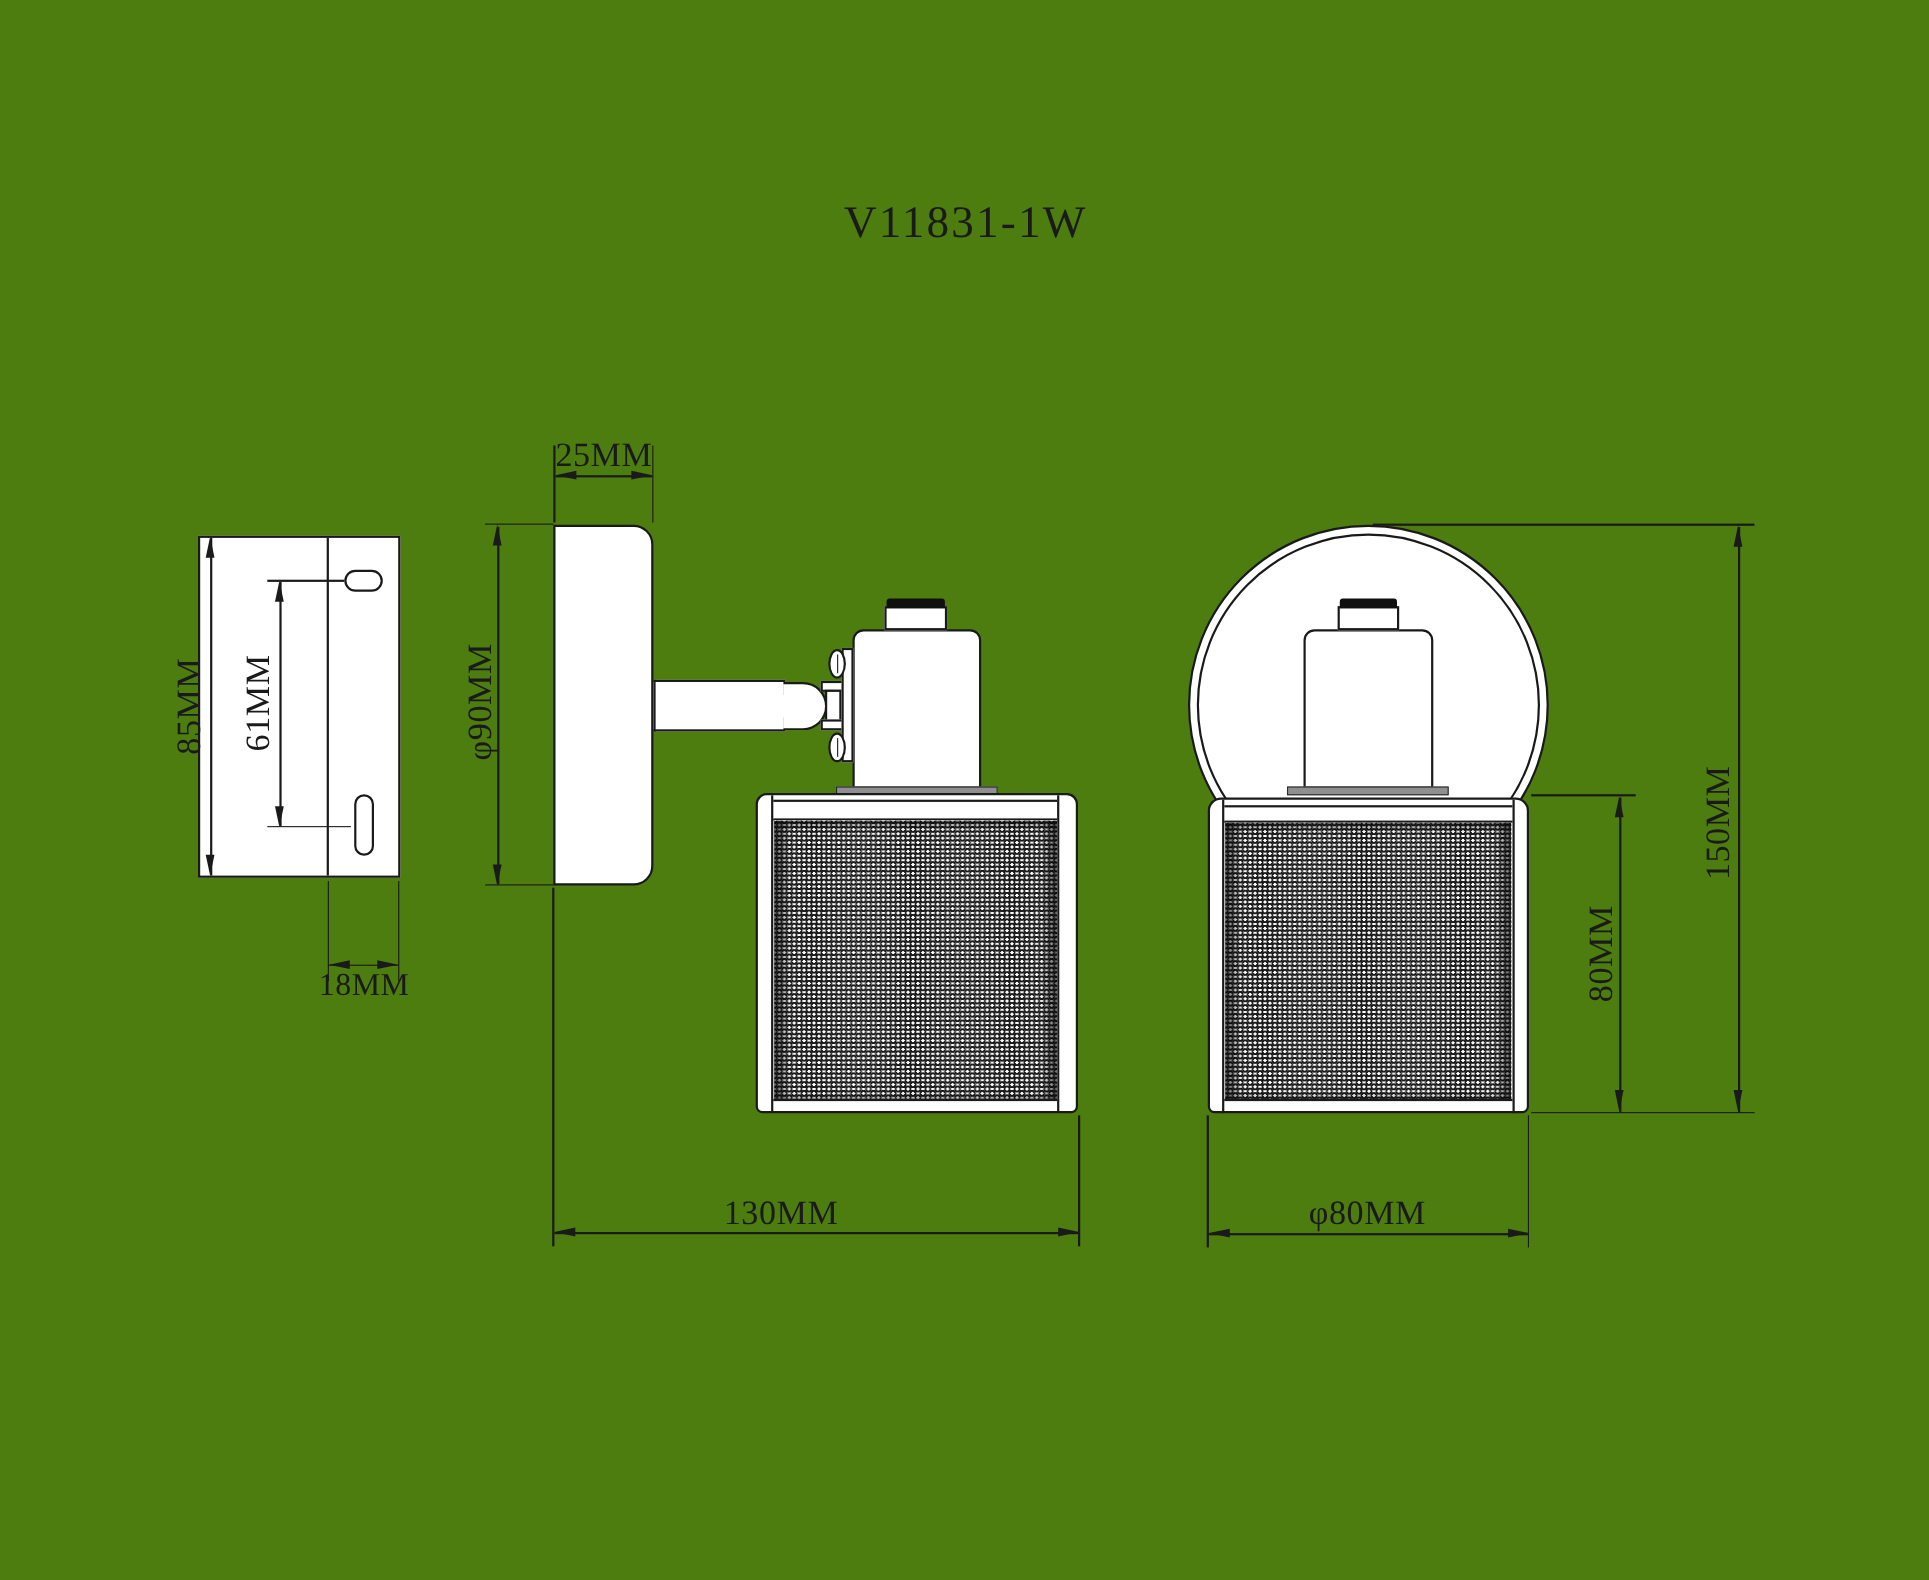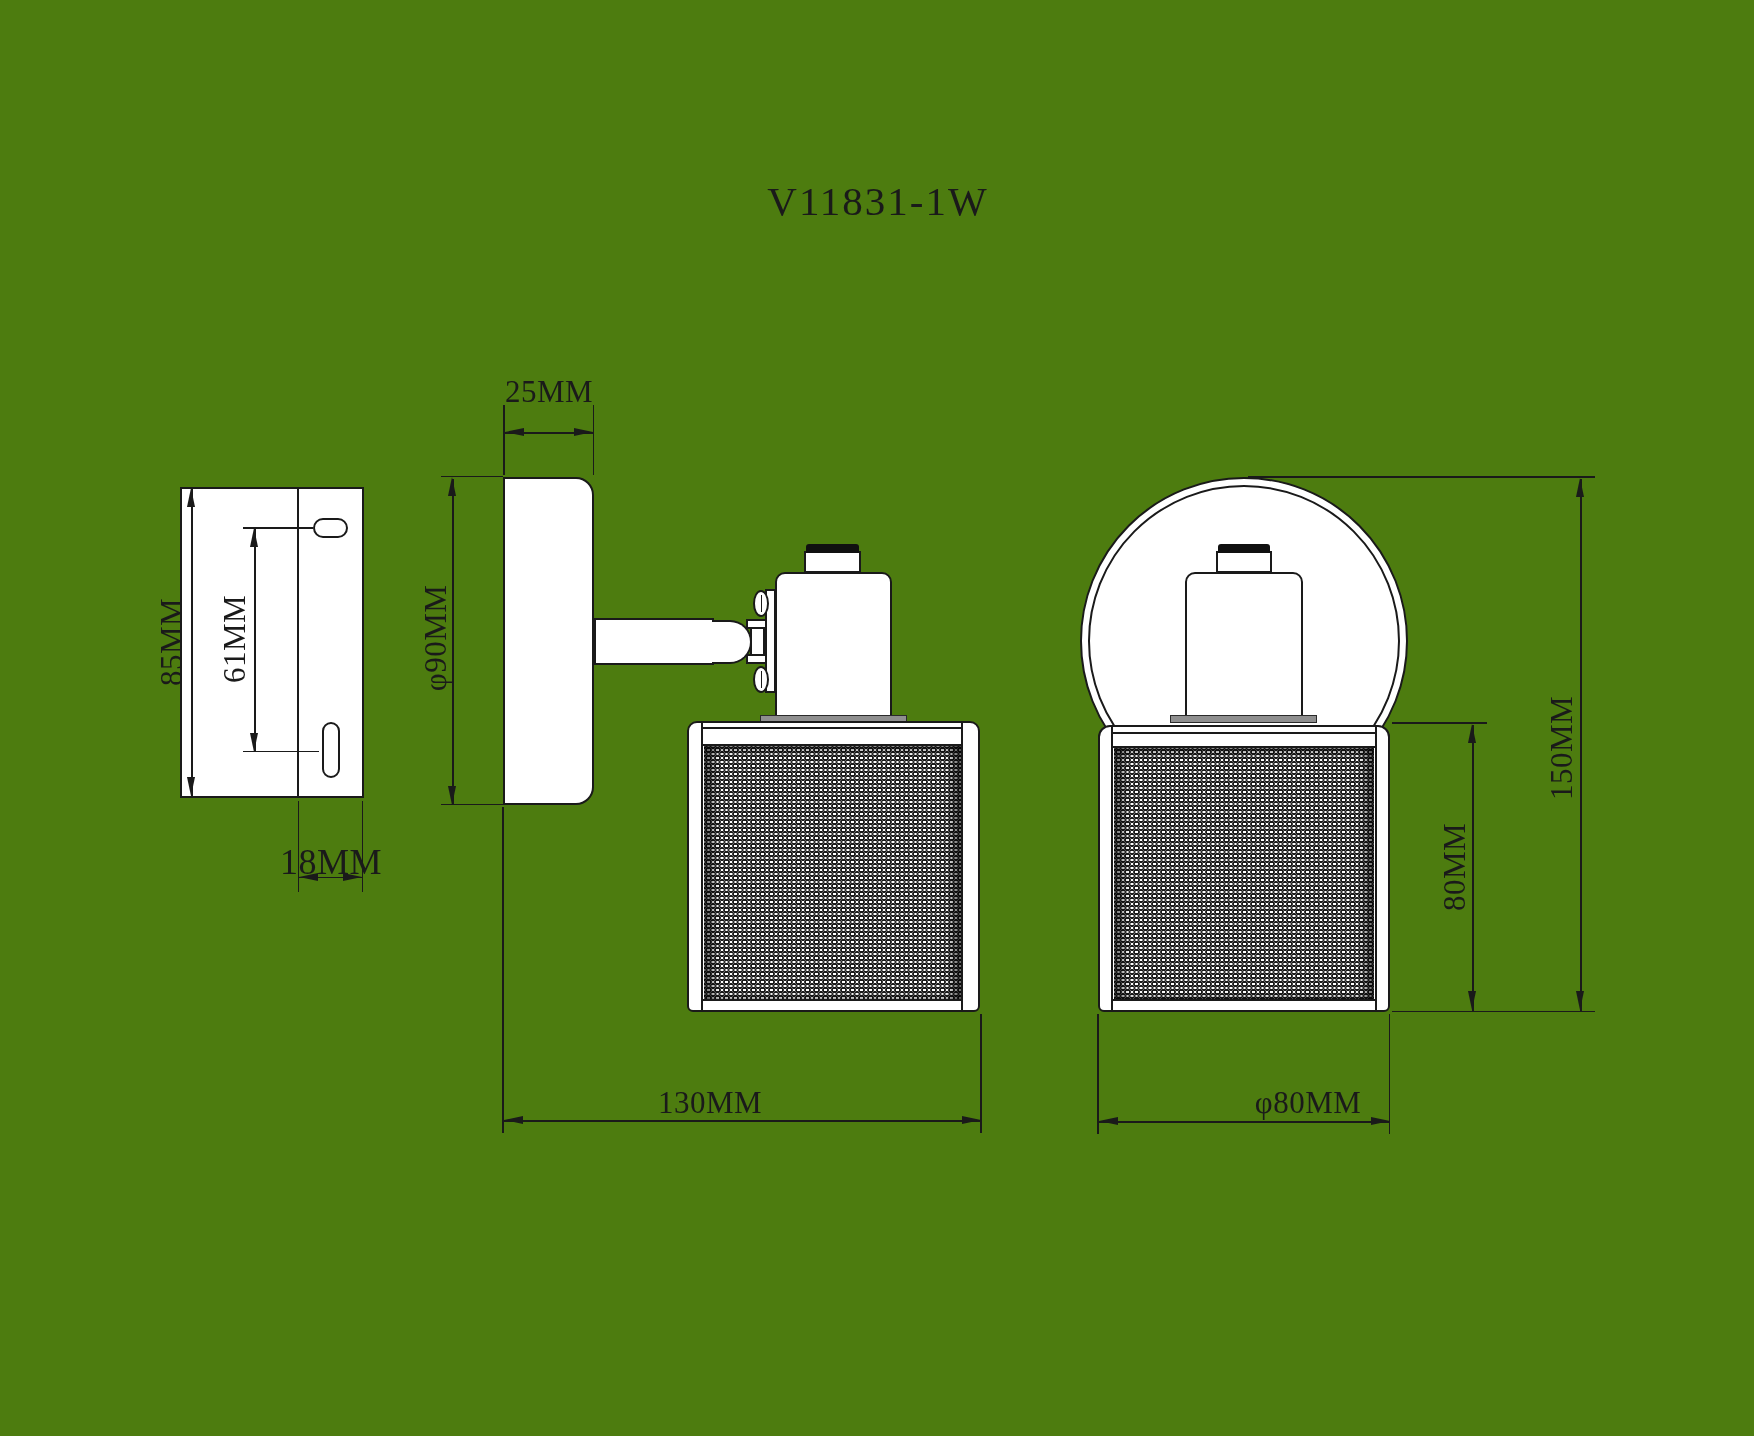--- a/index.html
+++ b/index.html
@@ -50,33 +50,33 @@
     <div class="ln" style="left:254px;top:529px;width:1.6px;height:222px"></div>
     <div class="ar ar-up" style="left:250.3px;top:528px"></div>
     <div class="ar ar-dn" style="left:250.3px;top:733px"></div>
     <div class="lbl vlbl" style="left:235px;top:639px">61MM</div>
 
     <div class="ln" style="left:297.5px;top:801px;width:1.6px;height:91px"></div>
     <div class="ln" style="left:361.5px;top:801px;width:1.6px;height:91px"></div>
     <div class="ln" style="left:299px;top:876.5px;width:63px;height:1.6px"></div>
     <div class="ar ar-lf" style="left:299px;top:872.8px"></div>
     <div class="ar ar-rt" style="left:343px;top:872.8px"></div>
-    <div class="lbl" style="left:331px;top:862px;font-size:36px">18MM</div>
+    <div class="lbl" style="left:331px;top:896px;font-size:29px">18MM</div>
   </div>
 
   <div>
 
     <div class="box" style="left:503px;top:477px;width:91px;height:328px;border-radius:0 18px 18px 0"></div>
 
     <div class="ln" style="left:503px;top:405px;width:1.6px;height:70px"></div>
     <div class="ln" style="left:592.5px;top:405px;width:1.6px;height:70px"></div>
     <div class="ln" style="left:505px;top:432px;width:88px;height:1.6px"></div>
     <div class="ar ar-lf" style="left:505px;top:428.3px"></div>
     <div class="ar ar-rt" style="left:574px;top:428.3px"></div>
-    <div class="lbl" style="left:549px;top:392px">25MM</div>
+    <div class="lbl" style="left:549px;top:414px">25MM</div>
 
     <div class="ln" style="left:441px;top:475.7px;width:62px;height:1.6px"></div>
     <div class="ln" style="left:441px;top:803.8px;width:62px;height:1.6px"></div>
     <div class="ln" style="left:452px;top:479px;width:1.6px;height:325px"></div>
     <div class="ar ar-up" style="left:448.3px;top:477px"></div>
     <div class="ar ar-dn" style="left:448.3px;top:786px"></div>
     <div class="lbl vlbl" style="left:436px;top:638px">φ90MM</div>
 
     <div class="box" style="left:594px;top:618px;width:120px;height:47px;border-right:none"></div>
     <div class="box" style="left:712px;top:620px;width:40px;height:44px;border-left:none;border-radius:0 22px 22px 0 / 0 22px 22px 0"></div>
@@ -140,16 +140,16 @@
     <div class="ln" style="left:1472px;top:725px;width:1.6px;height:286px"></div>
     <div class="ar ar-up" style="left:1468.3px;top:724px"></div>
     <div class="ar ar-dn" style="left:1468.3px;top:991px"></div>
     <div class="lbl vlbl" style="left:1455px;top:867px">80MM</div>
 
     <div class="ln" style="left:1097px;top:1014px;width:1.6px;height:120px"></div>
     <div class="ln" style="left:1388.5px;top:1014px;width:1.6px;height:120px"></div>
     <div class="ln" style="left:1099px;top:1121px;width:290px;height:1.6px"></div>
     <div class="ar ar-lf" style="left:1099px;top:1117.3px"></div>
     <div class="ar ar-rt" style="left:1371px;top:1117.3px"></div>
-    <div class="lbl" style="left:1308px;top:1103px">φ80MM</div>
+    <div class="lbl" style="left:1243px;top:1103px">φ80MM</div>
   </div>
 
 </div>
 
 </body></html>

